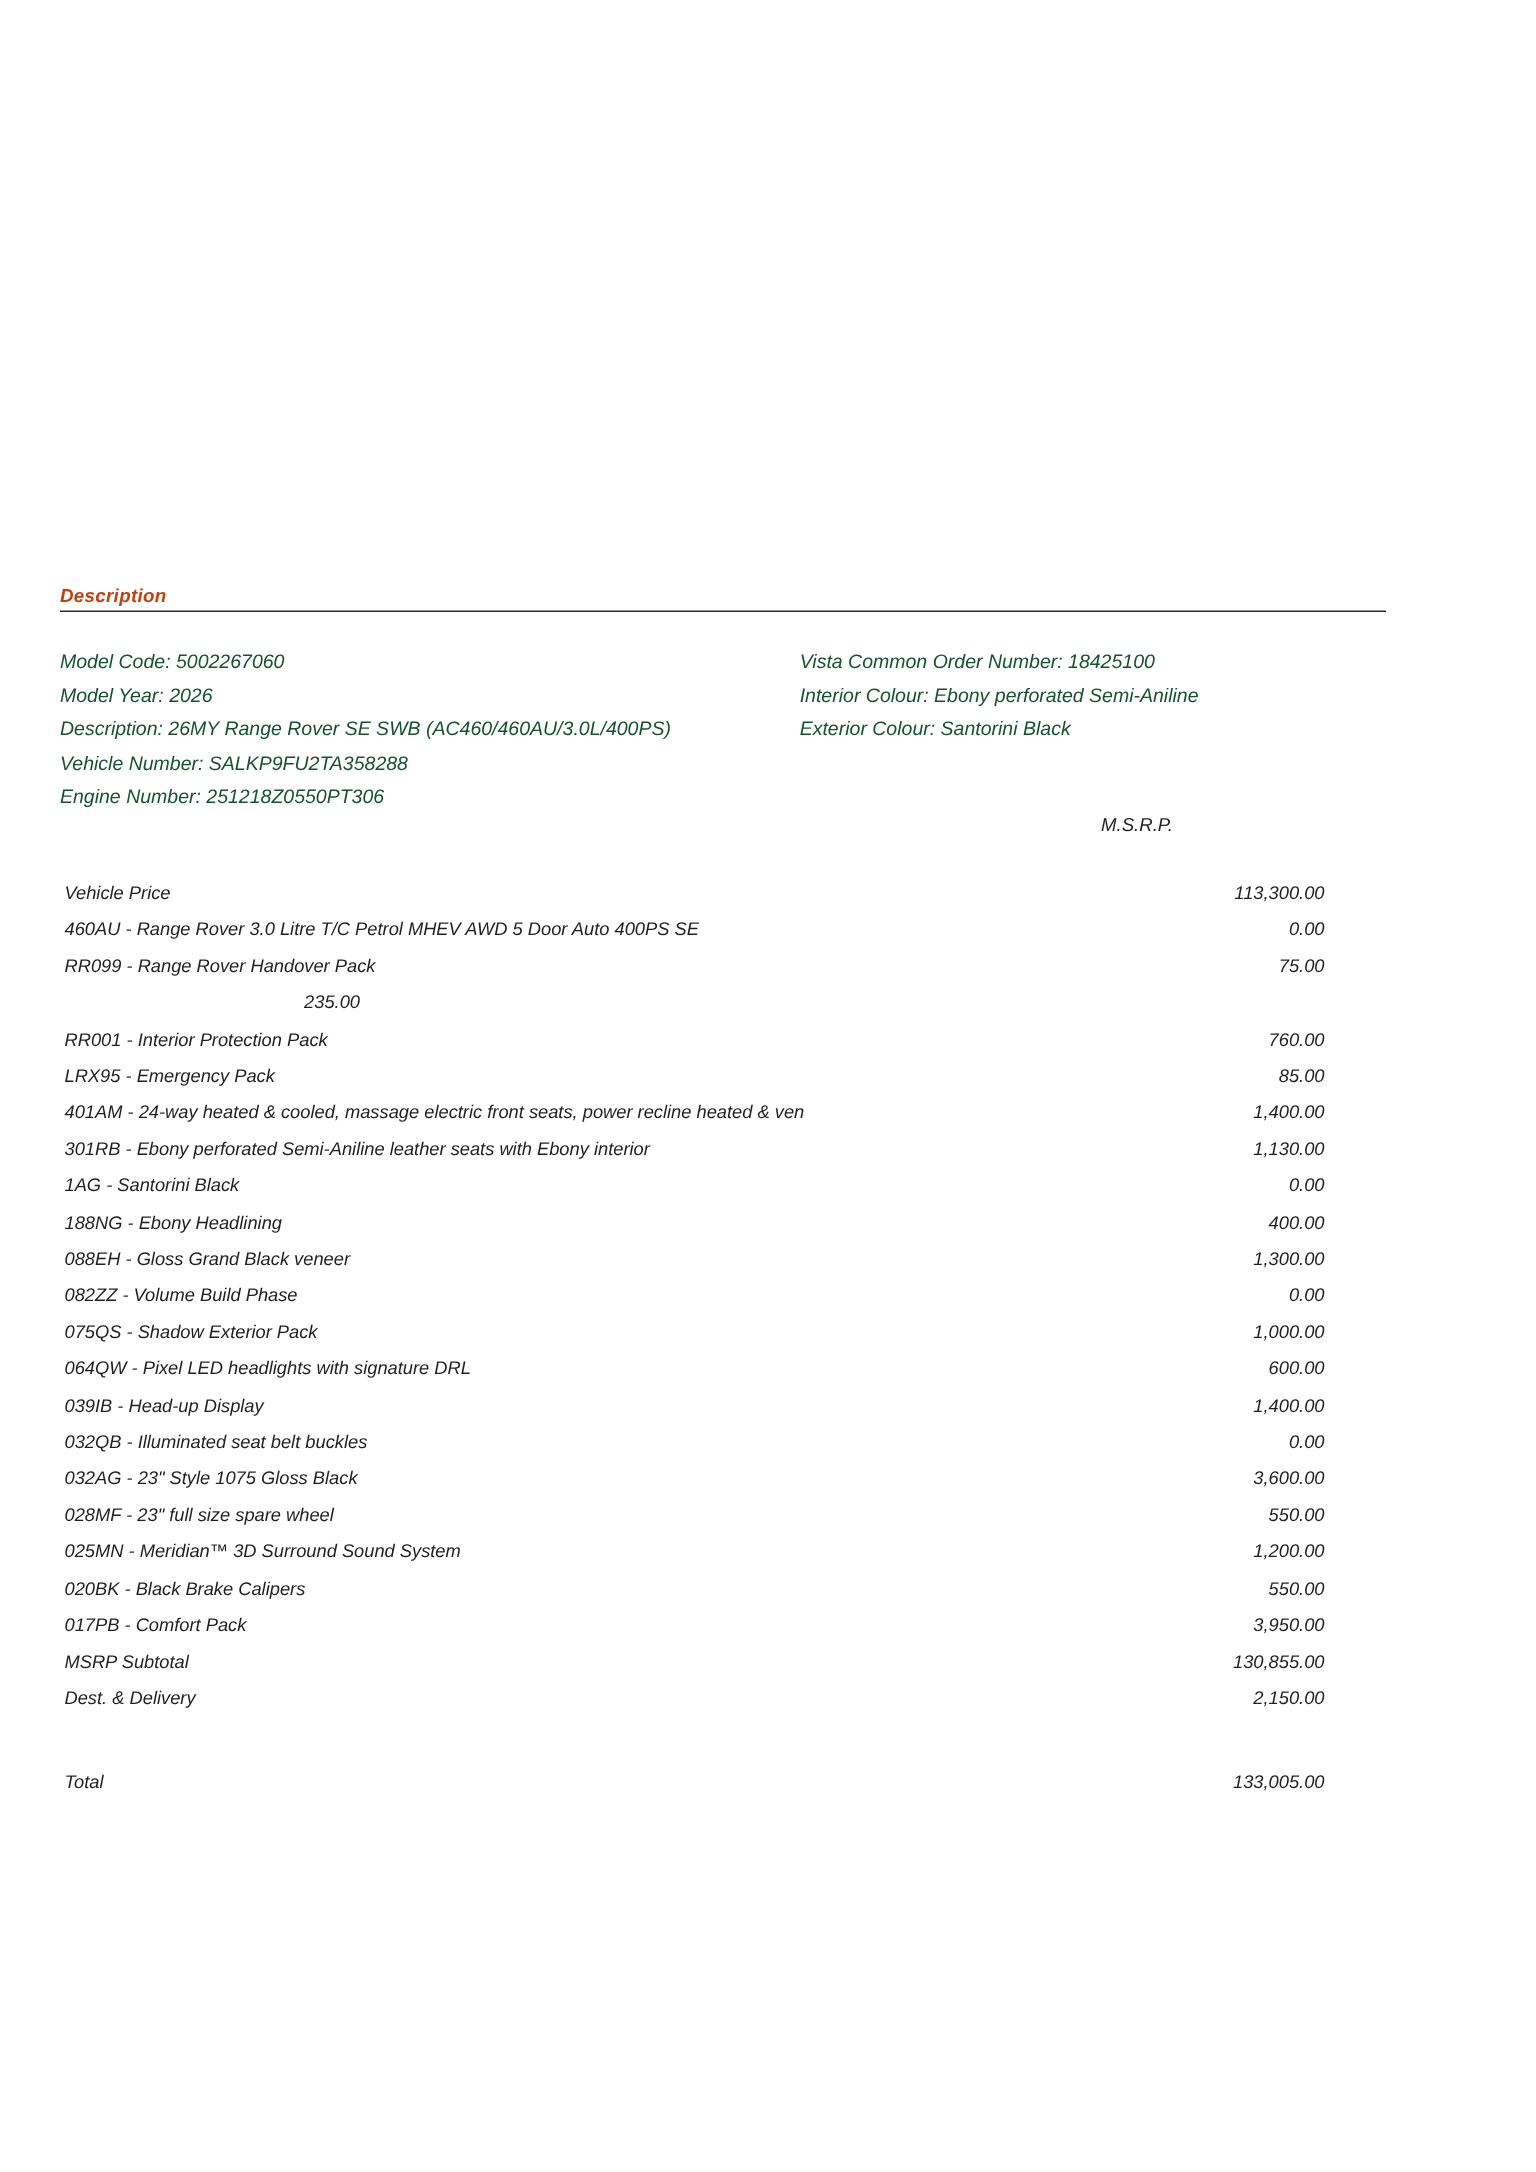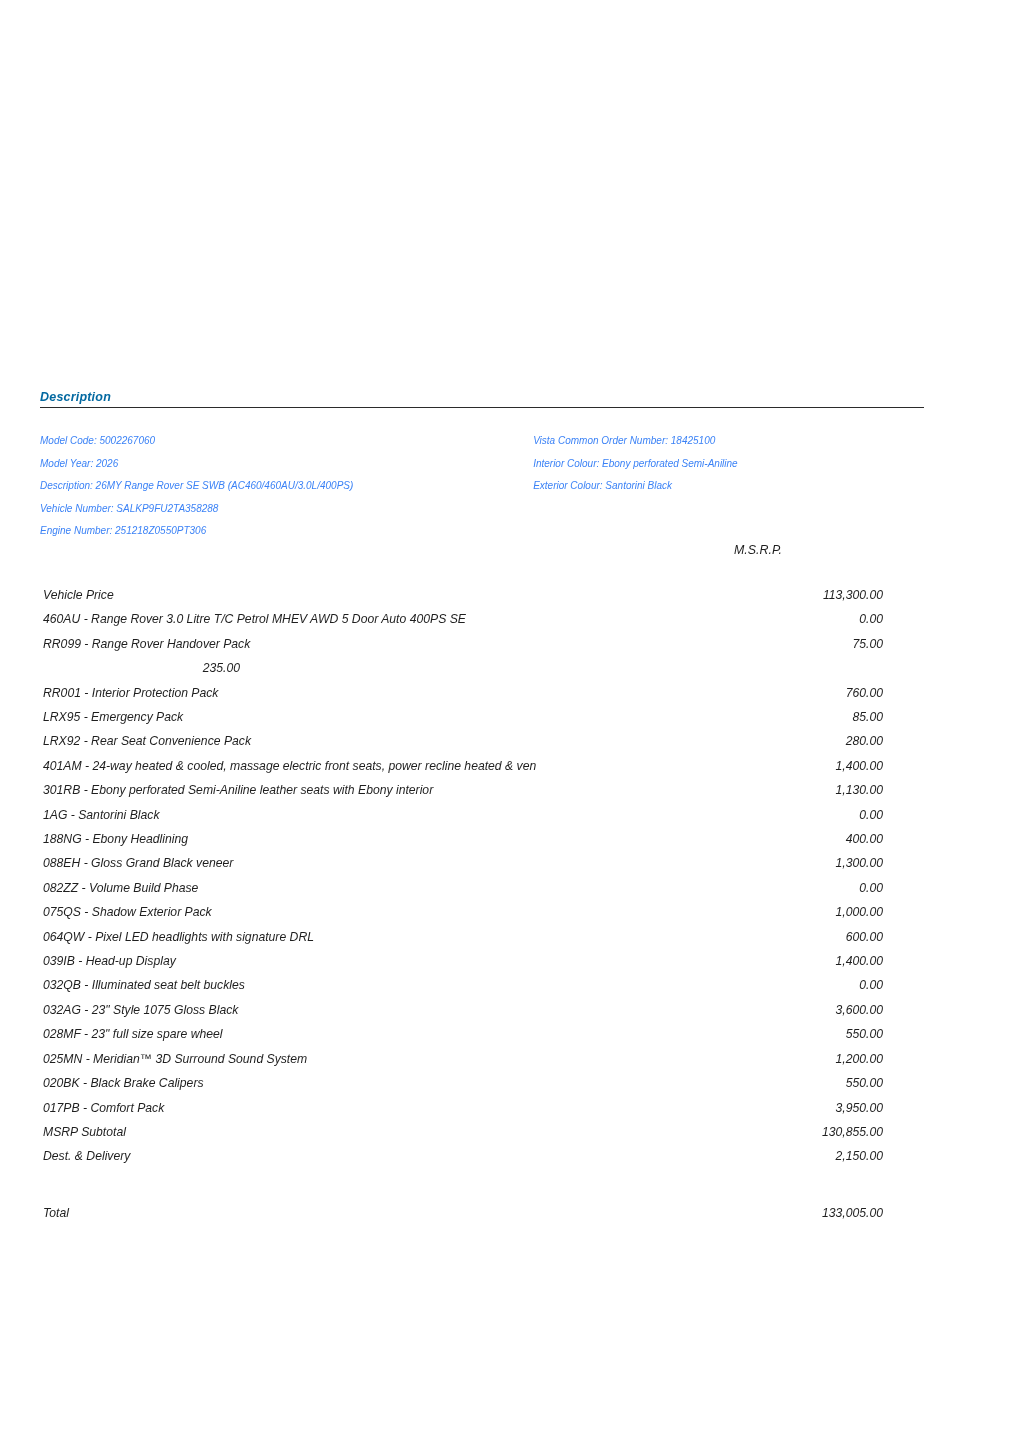--- a/index.html
+++ b/index.html
@@ -27,36 +27,36 @@
     position: absolute;
     left: 40px;
     top: 390px;
     width: 884px;
   }
   .section-title {
     font-style: italic;
     font-weight: bold;
     font-size: 12.5px;
     letter-spacing: 0.2px;
-    color: #0369a1;
+    color: #c2410c;
     padding-bottom: 2px;
   }
   .rule {
     border-bottom: 1.6px solid #2b2b2b;
     width: 884px;
     margin-top: 1px;
   }
   .meta {
     margin-top: 22px;
     display: flex;
     flex-direction: row;
     font-style: italic;
-    font-size: 10px;
+    font-size: 13px;
     line-height: 22.6px;
-    color: #3b82f6;
+    color: #14532d;
   }
   .meta-col-left {
     width: 476px;
   }
   .meta-col-right {
     width: 400px;
     margin-left: 28px;
   }
   .msrp-head {
     text-align: right;
@@ -138,24 +138,20 @@
       </div>
       <div class="line">
         <div class="desc">RR001 - Interior Protection Pack</div>
         <div class="amt">760.00</div>
       </div>
       <div class="line">
         <div class="desc">LRX95 - Emergency Pack</div>
         <div class="amt">85.00</div>
       </div>
       <div class="line">
-        <div class="desc">LRX92 - Rear Seat Convenience Pack</div>
-        <div class="amt">280.00</div>
-      </div>
-      <div class="line">
         <div class="desc">401AM - 24-way heated &amp; cooled, massage electric front seats, power recline heated &amp; ven</div>
         <div class="amt">1,400.00</div>
       </div>
       <div class="line">
         <div class="desc">301RB - Ebony perforated Semi-Aniline leather seats with Ebony interior</div>
         <div class="amt">1,130.00</div>
       </div>
       <div class="line">
         <div class="desc">1AG - Santorini Black</div>
         <div class="amt">0.00</div>

